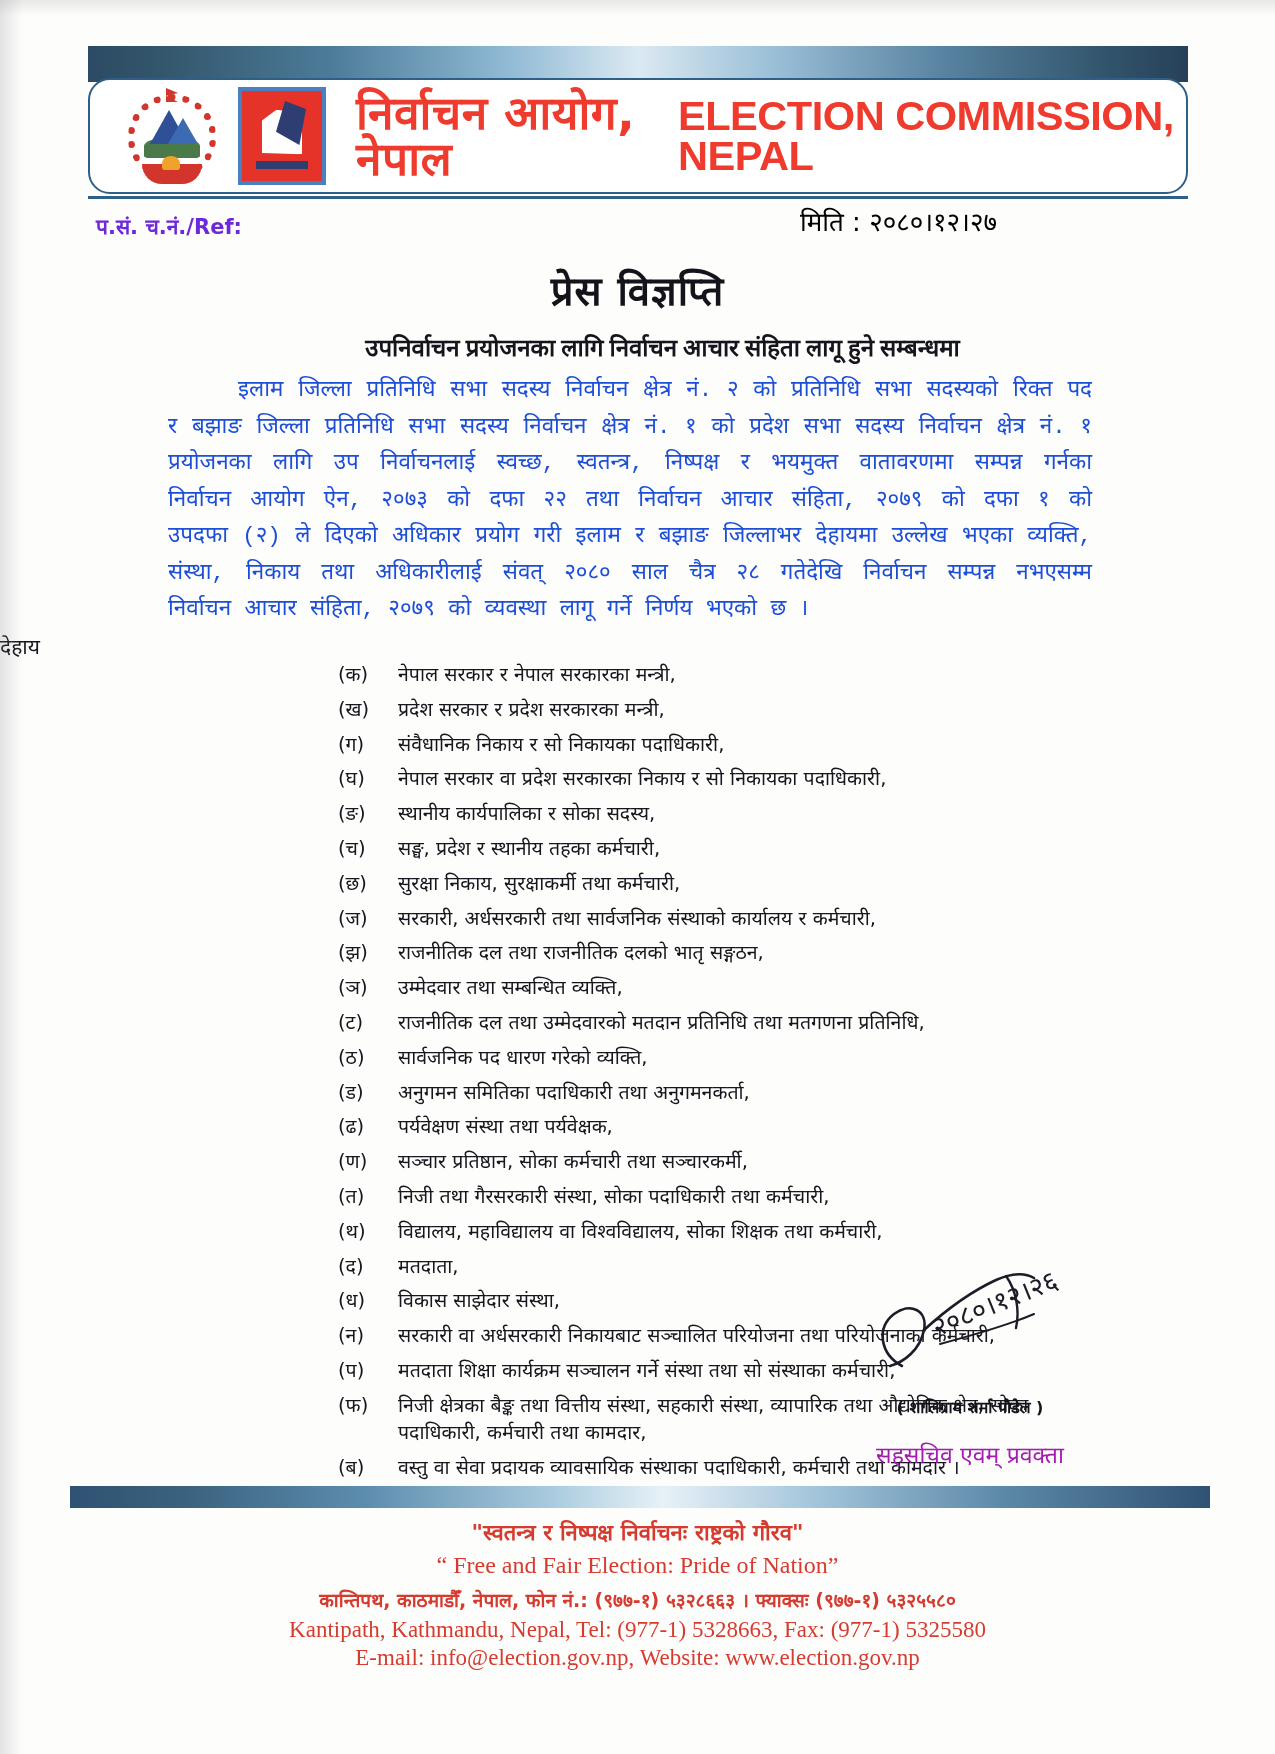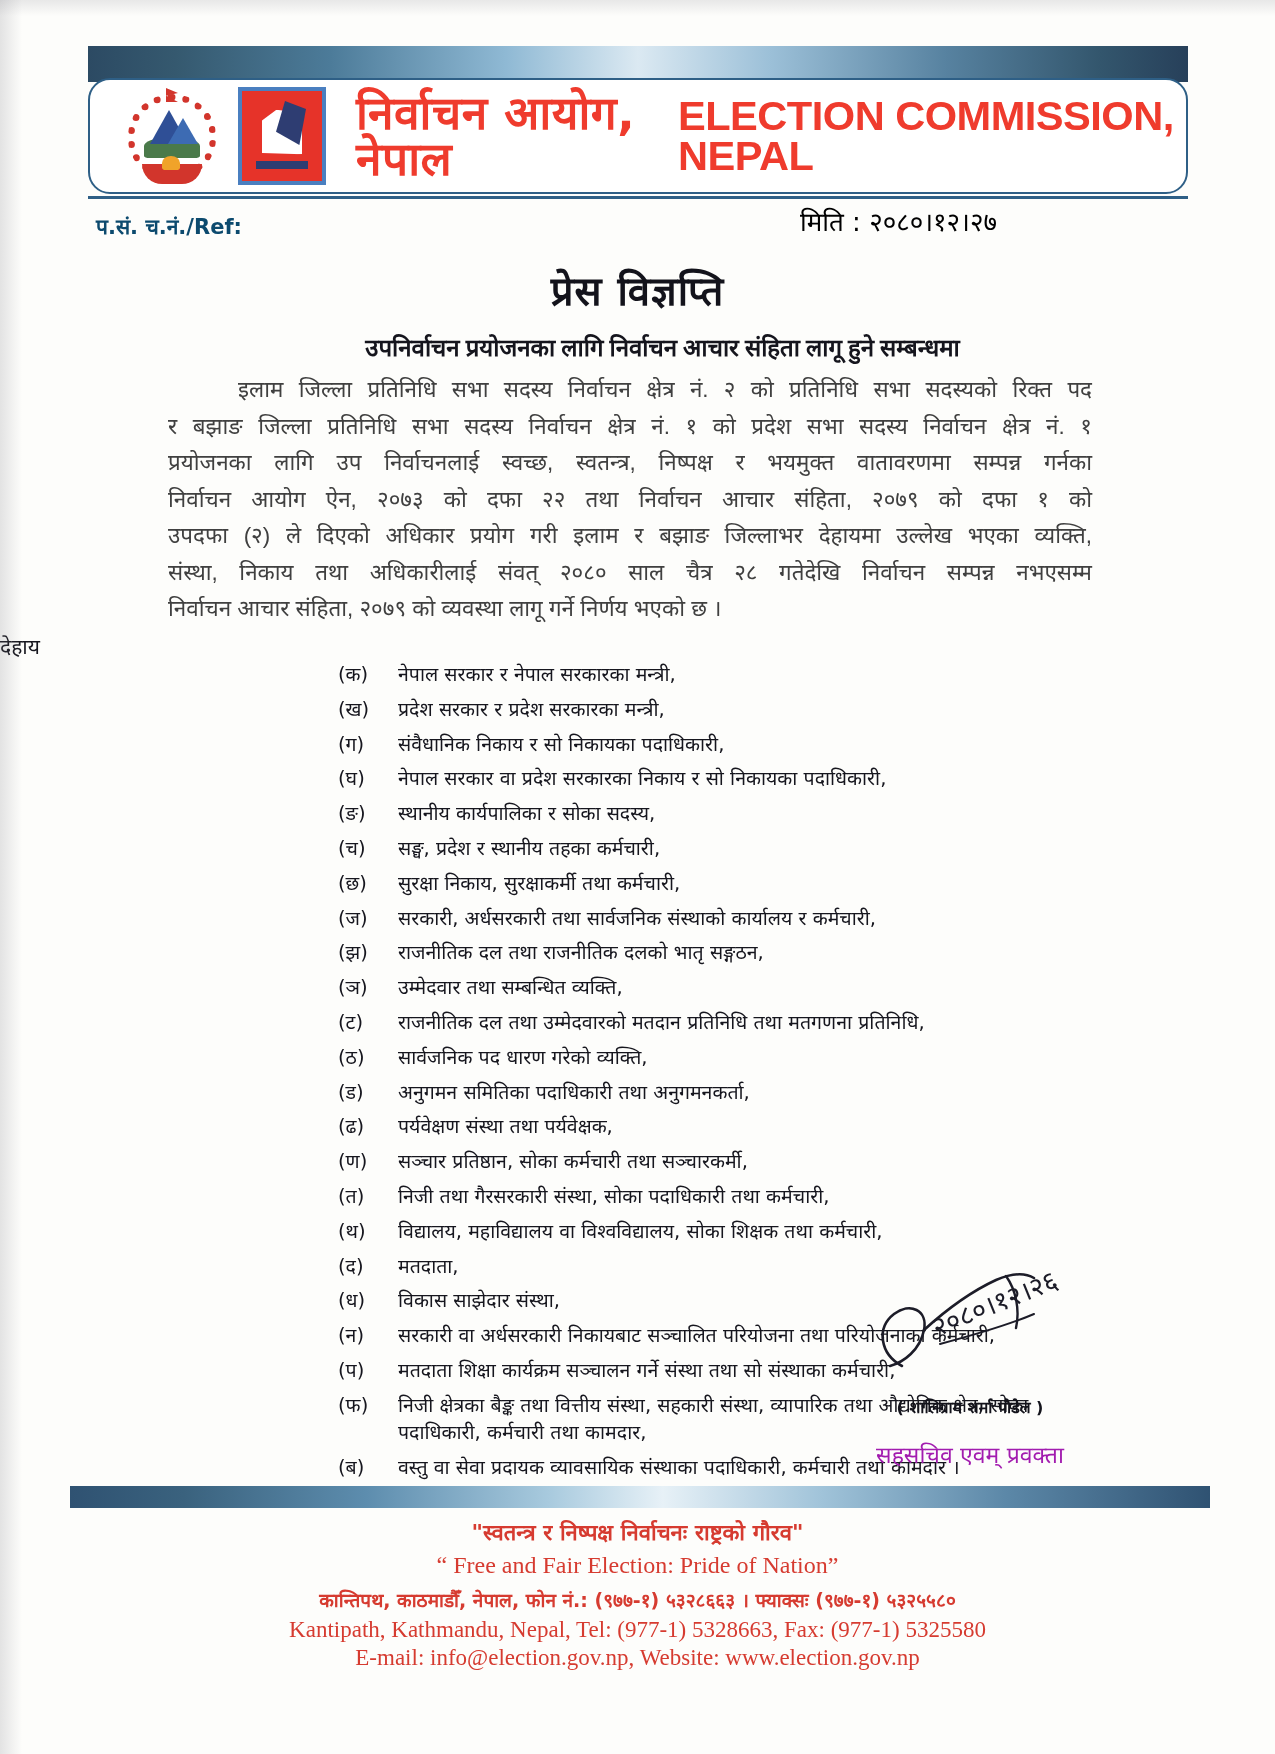--- a/index.html
+++ b/index.html
@@ -171,21 +171,21 @@
     margin-top: 6px;
     transform: scaleX(1.04);
     transform-origin: left center;
   }
 
   
   .ref {
     position: absolute;
     left: 96px;
     top: 212px;
-    color: #0c4a6e;
+    color: #6d28d9;
     font-size: 21px;
     font-weight: bold;
     font-family: "DejaVu Sans", sans-serif;
   }
   .date {
     position: absolute;
     left: 800px;
     top: 203px;
     font-size: 26px;
     font-family: "DejaVu Sans", sans-serif;
@@ -217,26 +217,26 @@
     color: #15151d;
     padding-left: 25px;
   }
 
   
   .body-block {
     position: absolute;
     left: 168px;
     top: 372px;
     width: 924px;
-    font-family: Liberation Sans, sans-serif;
+    font-family: Liberation Mono, monospace;
     font-size: 22.4px;
     line-height: 36.5px;
     text-align: justify;
     text-align-last: justify;
-    color: #404040;
+    color: #1d4ed8;
   }
   .body-block .indent { display: inline-block; width: 70px; }
   .body-block .last-line { text-align-last: left; }
 
   .dehaya {
     position: absolute;
     left: 0;
     top: 632px;
     width: 1275px;
     font-size: 21px;

